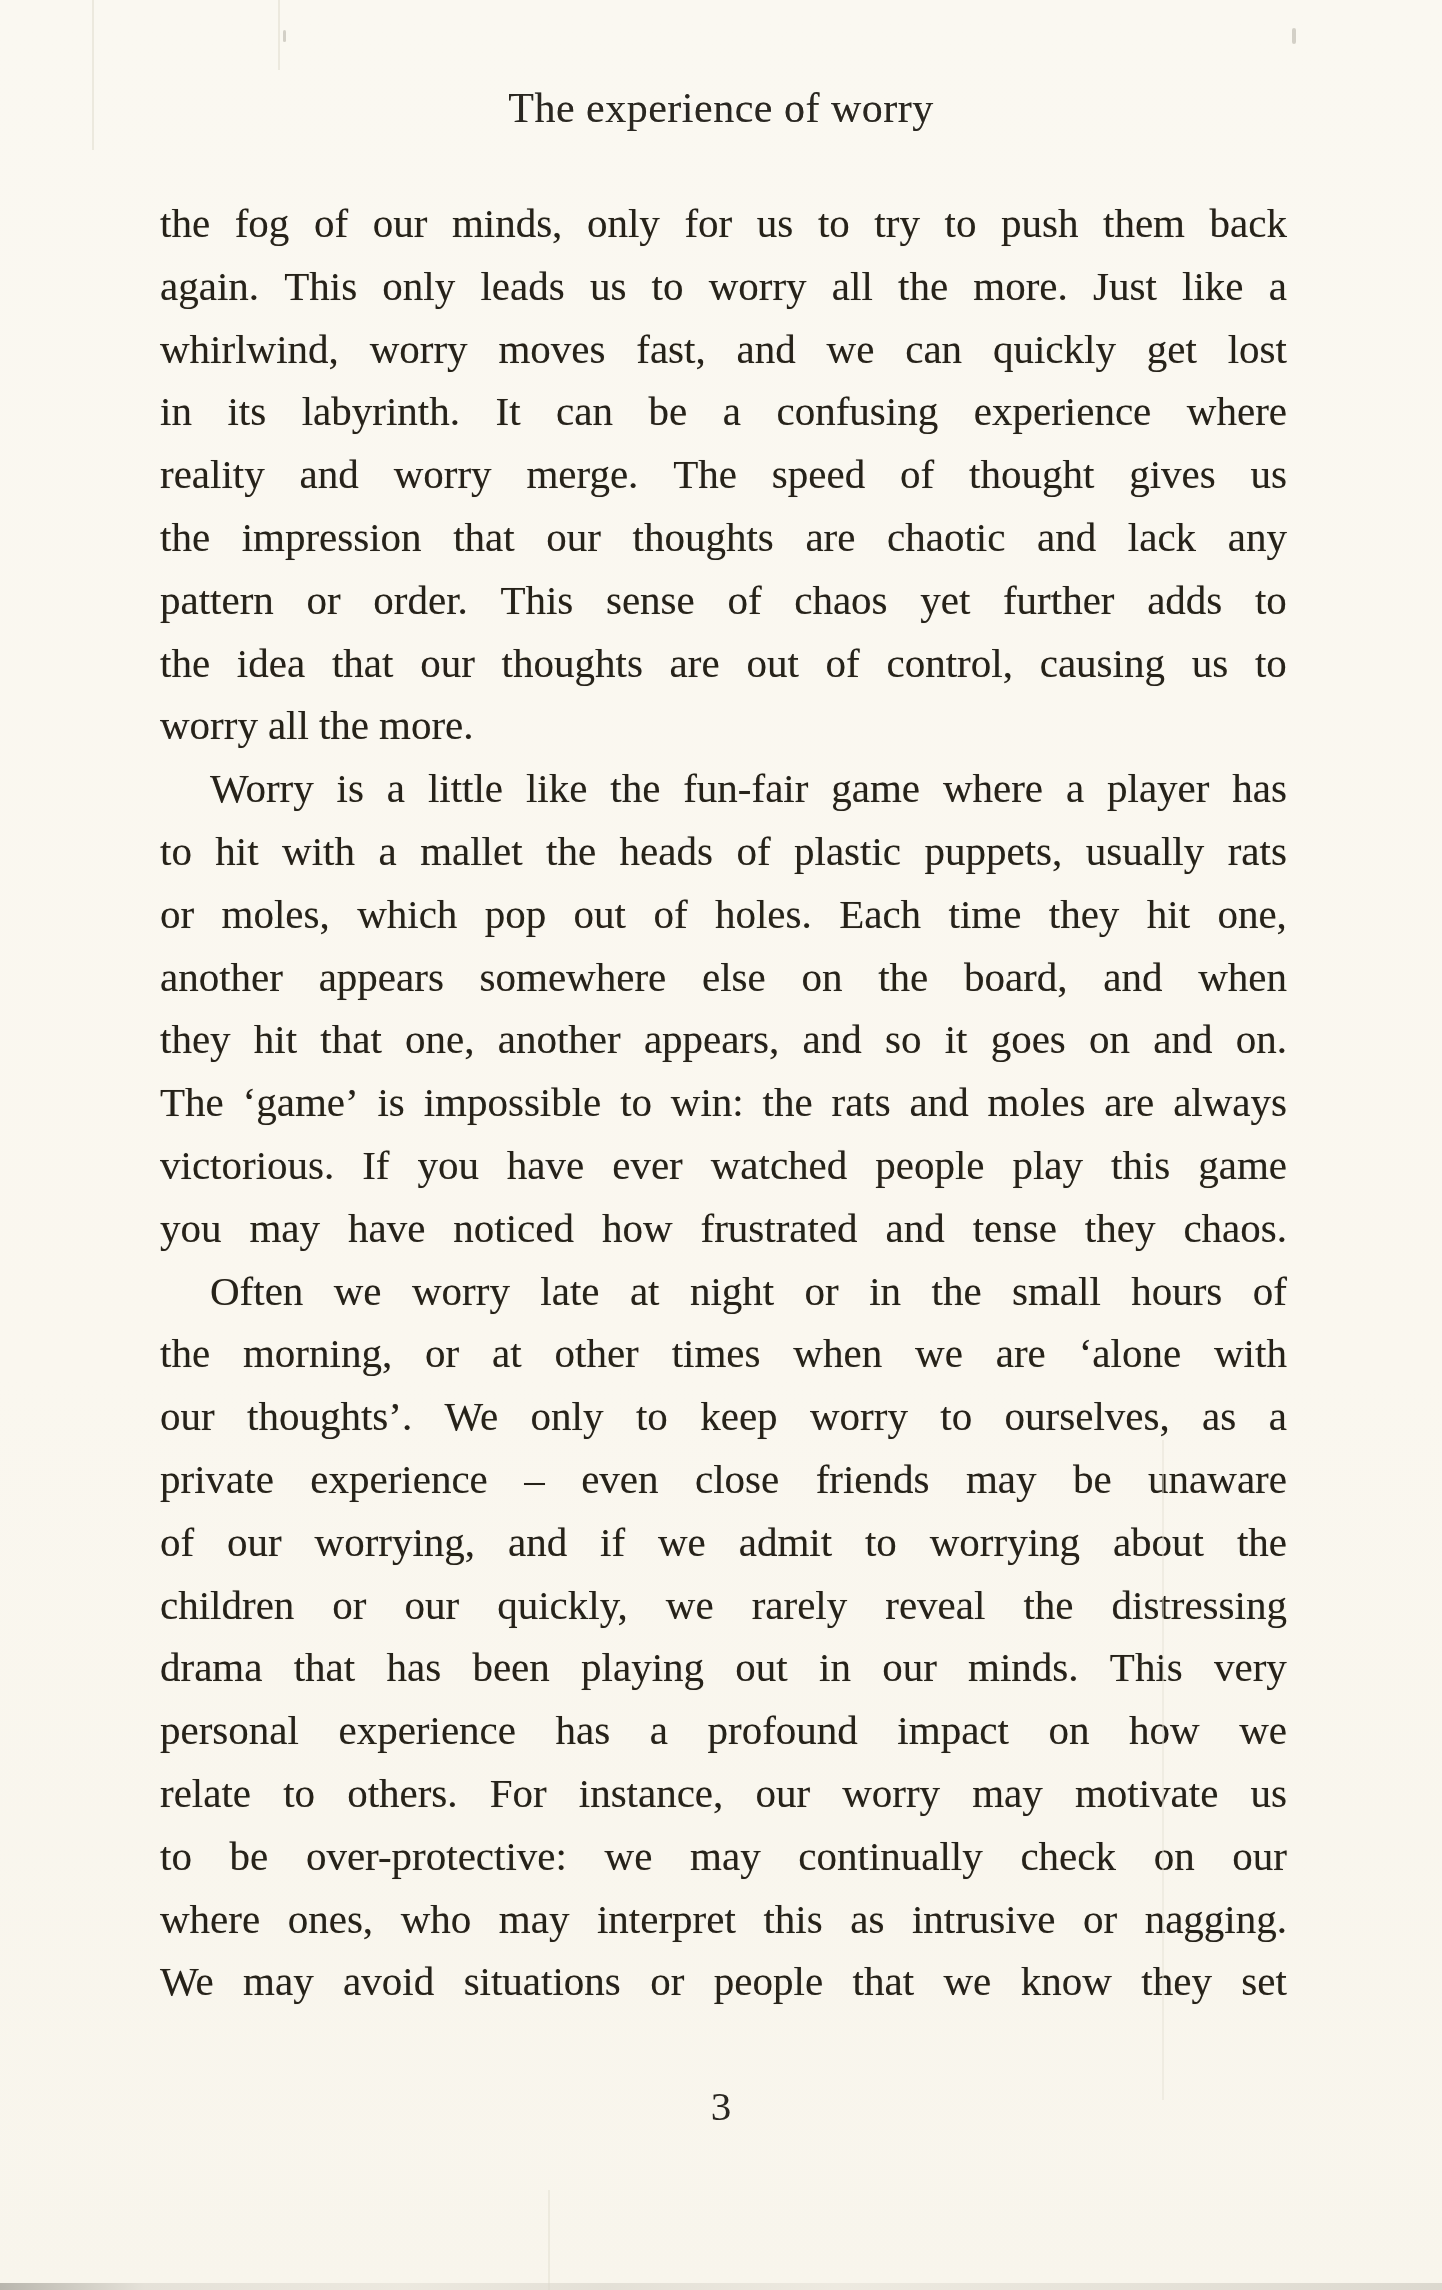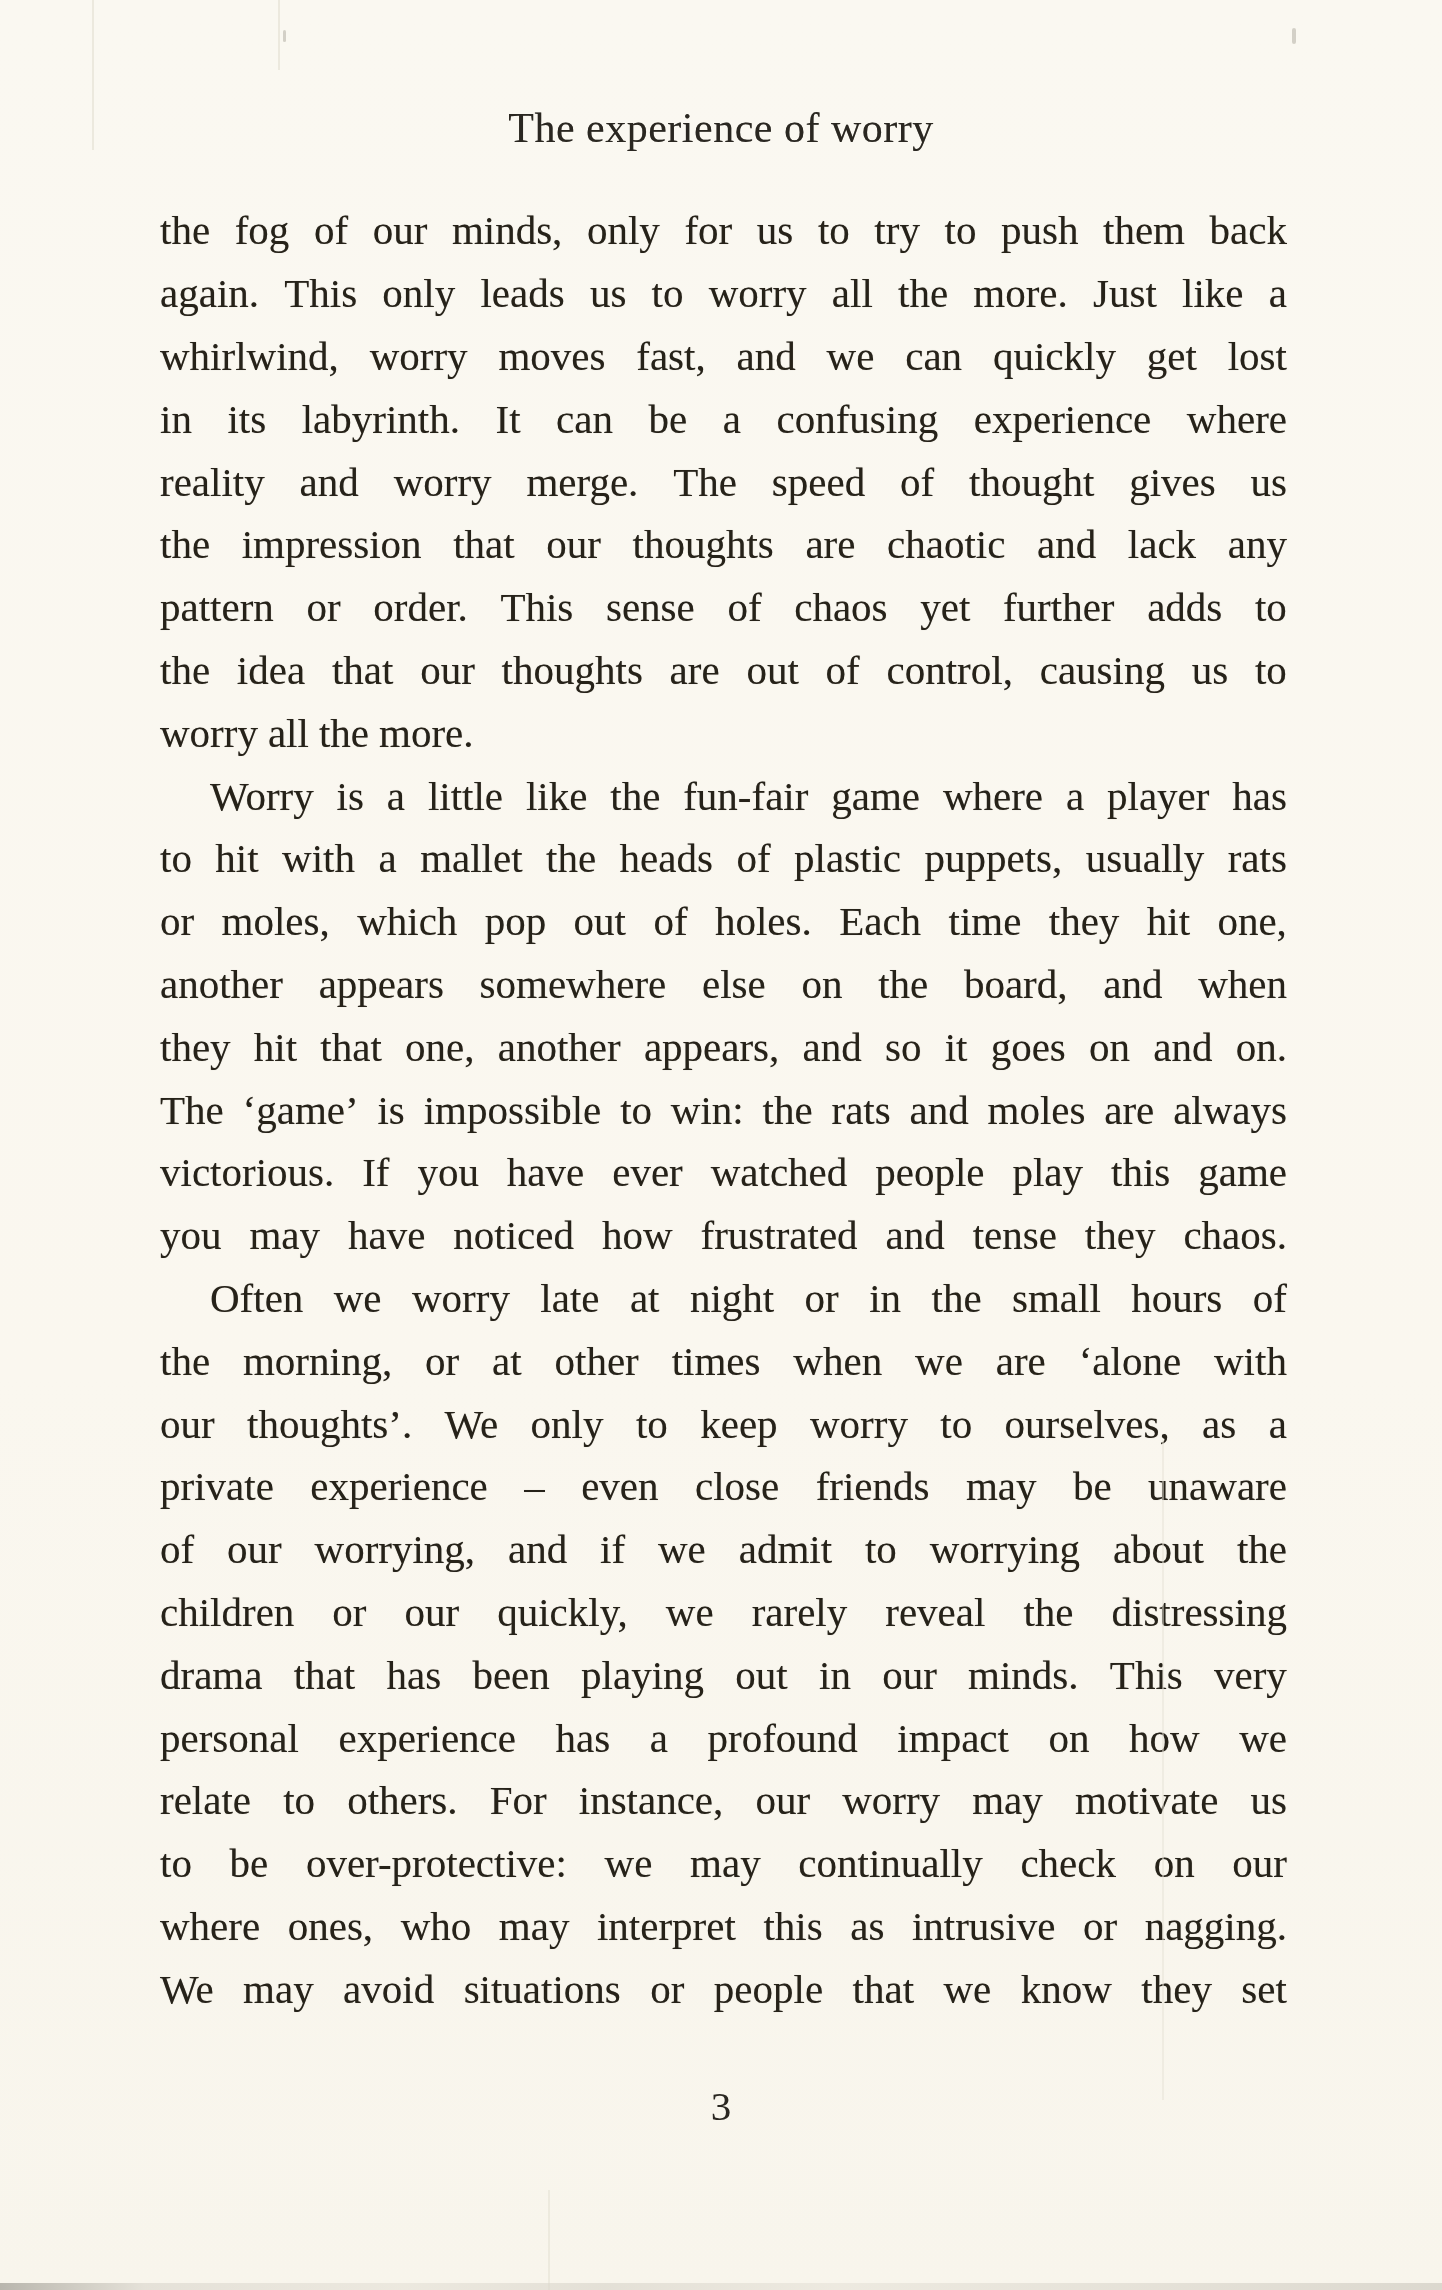--- a/index.html
+++ b/index.html
@@ -10,39 +10,39 @@
     color:#24211c;
     position:relative;
     overflow:hidden;
   }
   .page{
     position:absolute;inset:0;
     background:linear-gradient(180deg,#faf8f1 0%,#faf7ef 60%,#f8f5ec 100%);
   }
   
   .running-head{
-    position:absolute;top:104px;left:0;right:0;
+    position:absolute;top:84px;left:0;right:0;
     text-align:center;
     font-size:42px;
     letter-spacing:0.5px;
     color:#2a2721;
     text-shadow:0 0 0.6px rgba(40,36,30,0.45);
   }
   
   .body-text{
     position:absolute;
     top:199px;left:160px;width:1127px;
     font-size:41px;
     color:#262219;
     text-shadow:0 0 0.7px rgba(40,36,30,0.4);
   }
   .line{
     display:flex;
     height:62.8px;
-    align-items:center;
+    align-items:flex-start;
     white-space:nowrap;
   }
   .line.justified{justify-content:space-between;}
   .line.ragged{justify-content:flex-start;gap:10px;}
   .line.indent{padding-left:50px;}
   
   .page-number{
     position:absolute;top:2082px;left:0;right:0;
     text-align:center;
     font-size:41px;

